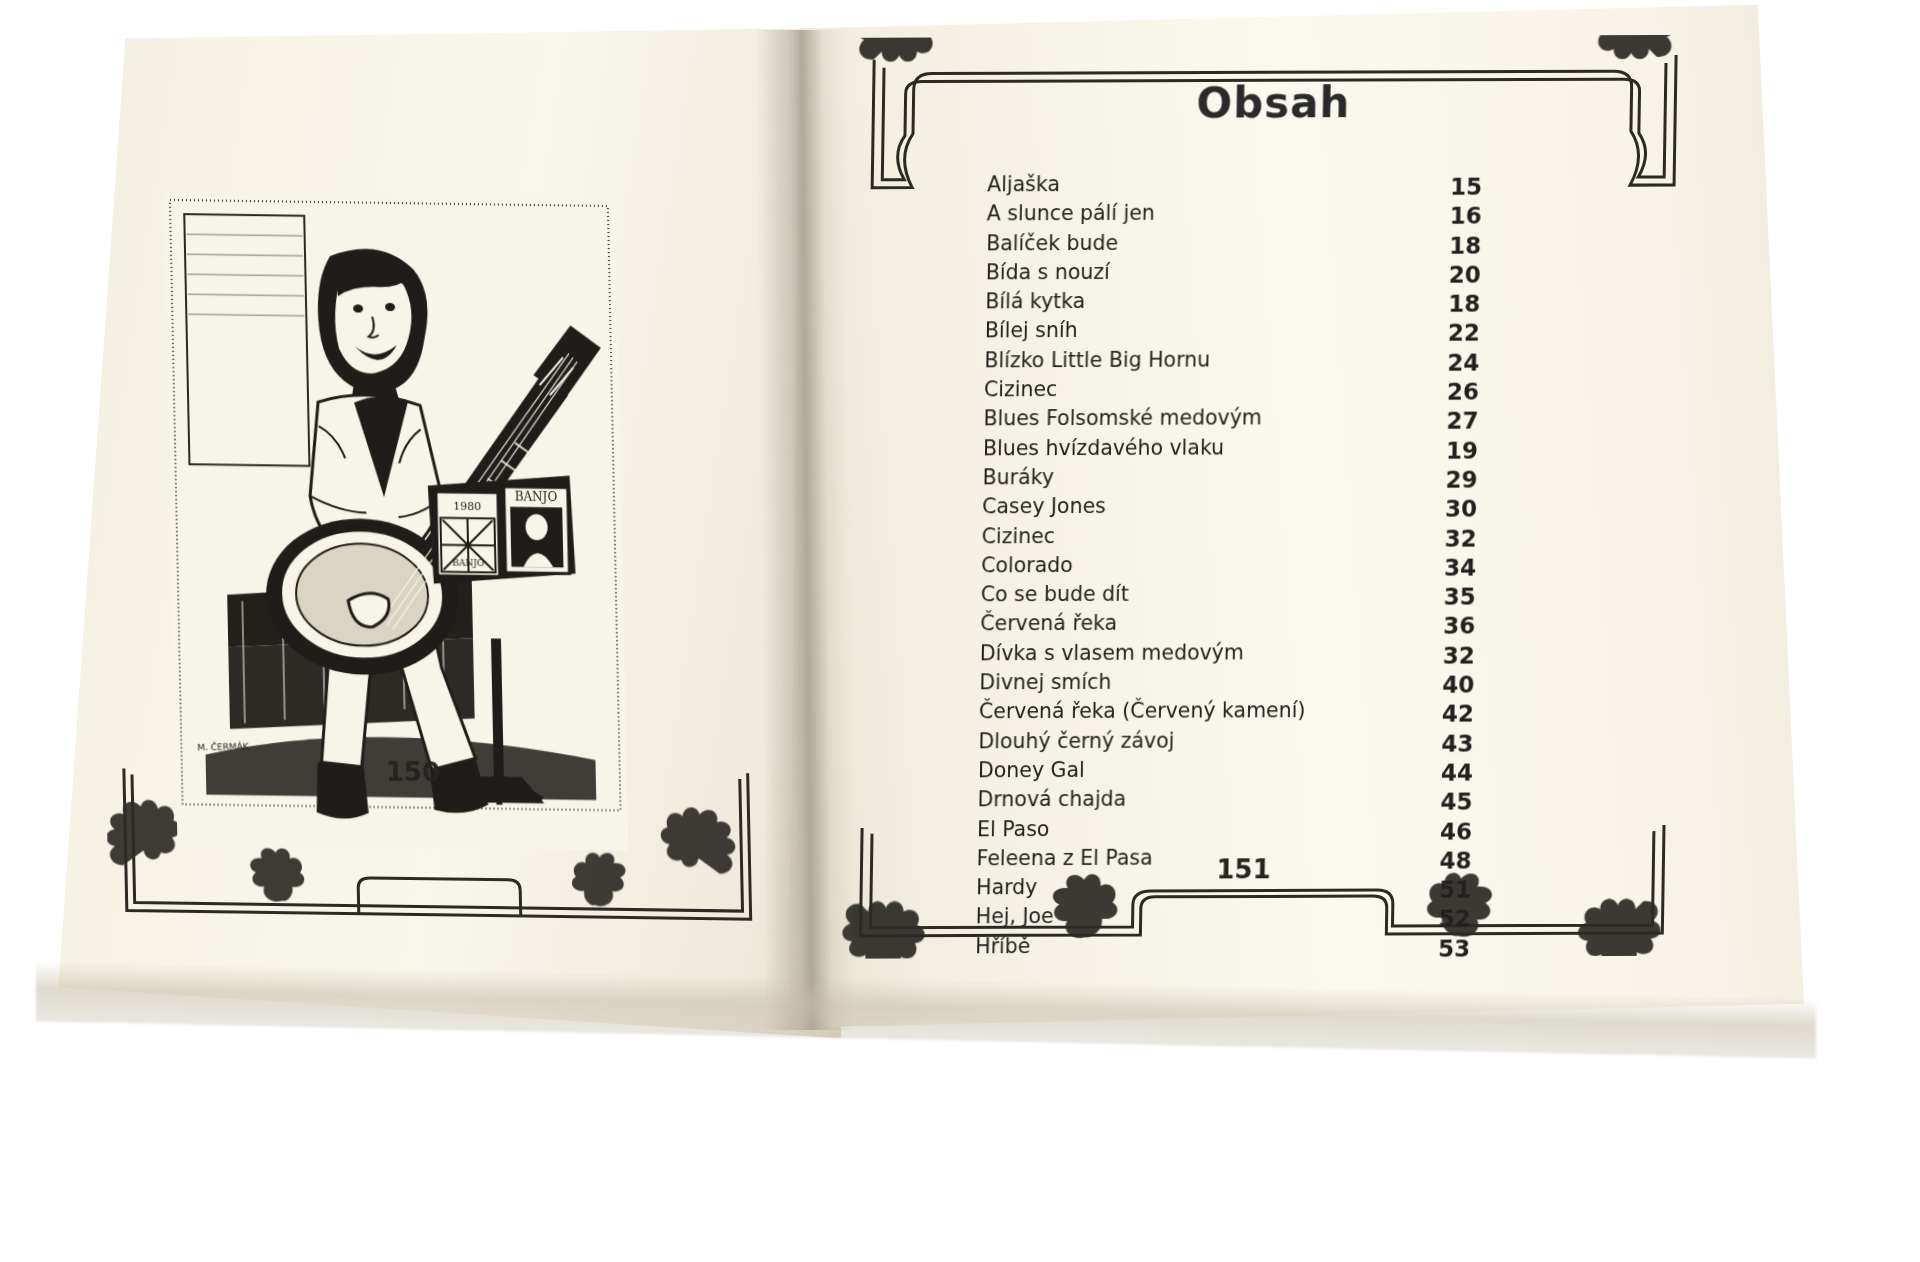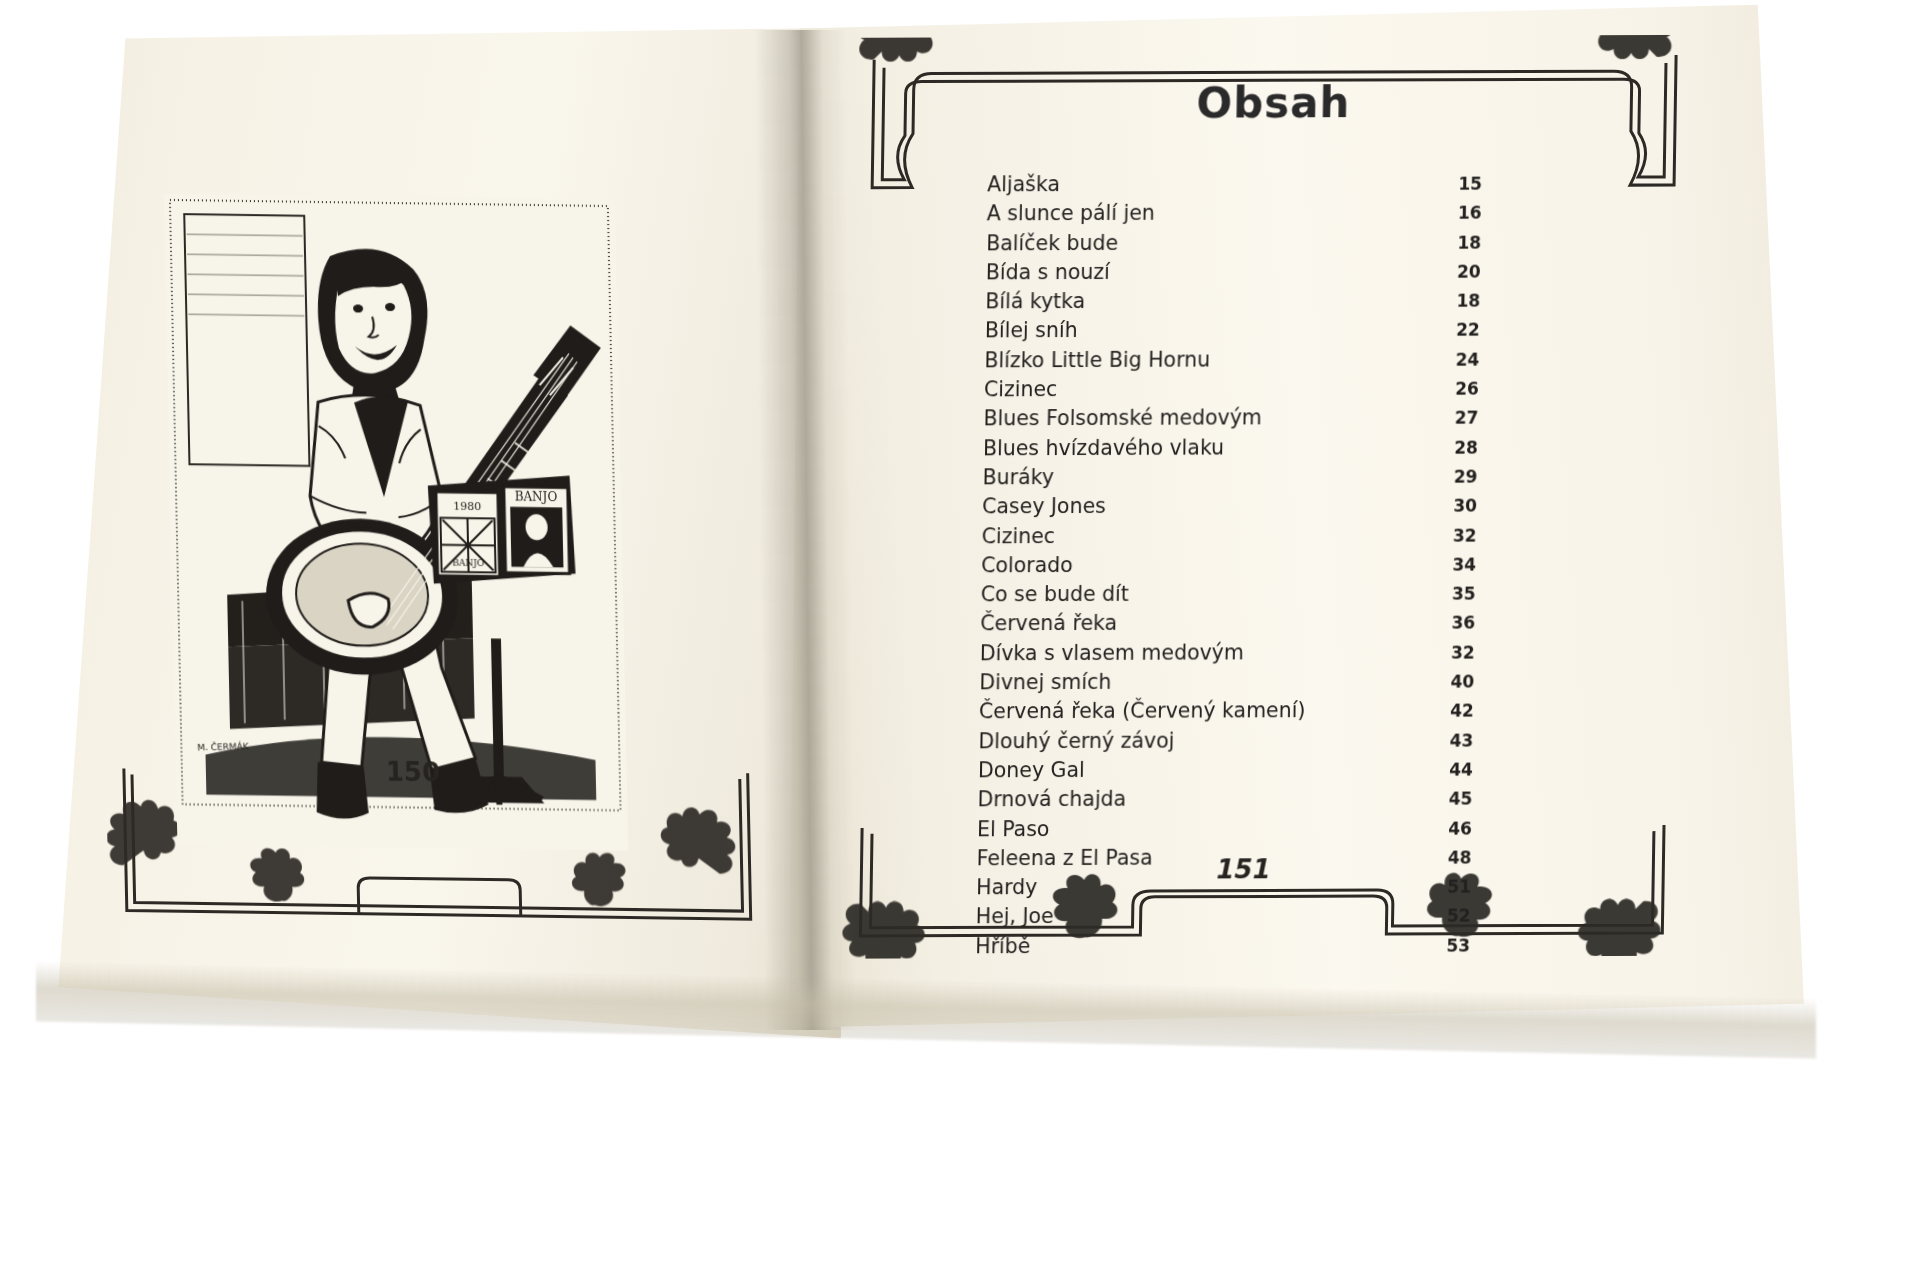--- a/index.html
+++ b/index.html
@@ -128,35 +128,34 @@
     position: absolute;
     left: 0;
     top: 0;
     white-space: nowrap;
   }
   .toc-page {
     position: absolute;
     left: 455px;
     top: 3px;
     font-weight: bold;
-    font-size: 17px;
+    font-size: 23px;
     text-align: right;
     width: 40px;
   }
 
   
   .folio-right {
     position: absolute;
     left: 430px;
     top: 848px;
     font-size: 26px;
     font-weight: bold;
     color: #262320;
     font-family: "DejaVu Sans", sans-serif;
-    font-style: italic;
   }
   .folio-left {
     position: absolute;
     left: 340px;
     top: 735px;
     font-size: 26px;
     font-weight: bold;
     color: #262320;
     font-family: "DejaVu Sans", sans-serif;
   }
@@ -366,21 +365,21 @@
         <div class="toc-row">
             <span class="toc-title">Cizinec</span>
             <span class="toc-page">26</span>
           </div>
         <div class="toc-row">
             <span class="toc-title">Blues Folsomské medovým</span>
             <span class="toc-page">27</span>
           </div>
         <div class="toc-row">
             <span class="toc-title">Blues hvízdavého vlaku</span>
-            <span class="toc-page">28</span>
+            <span class="toc-page">19</span>
           </div>
         <div class="toc-row">
             <span class="toc-title">Buráky</span>
             <span class="toc-page">29</span>
           </div>
         <div class="toc-row">
             <span class="toc-title">Casey Jones</span>
             <span class="toc-page">30</span>
           </div>
         <div class="toc-row">

